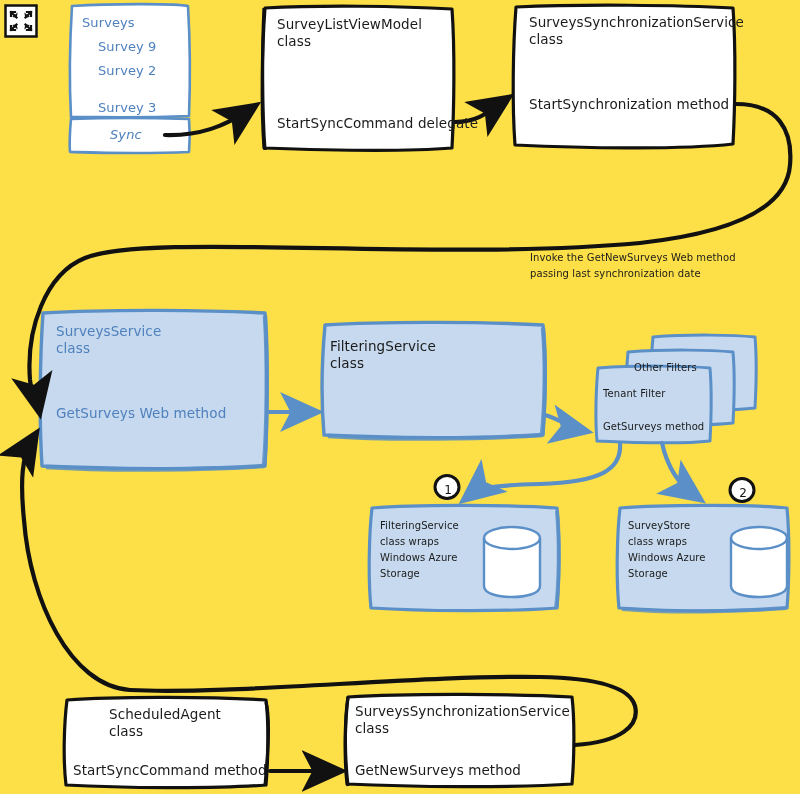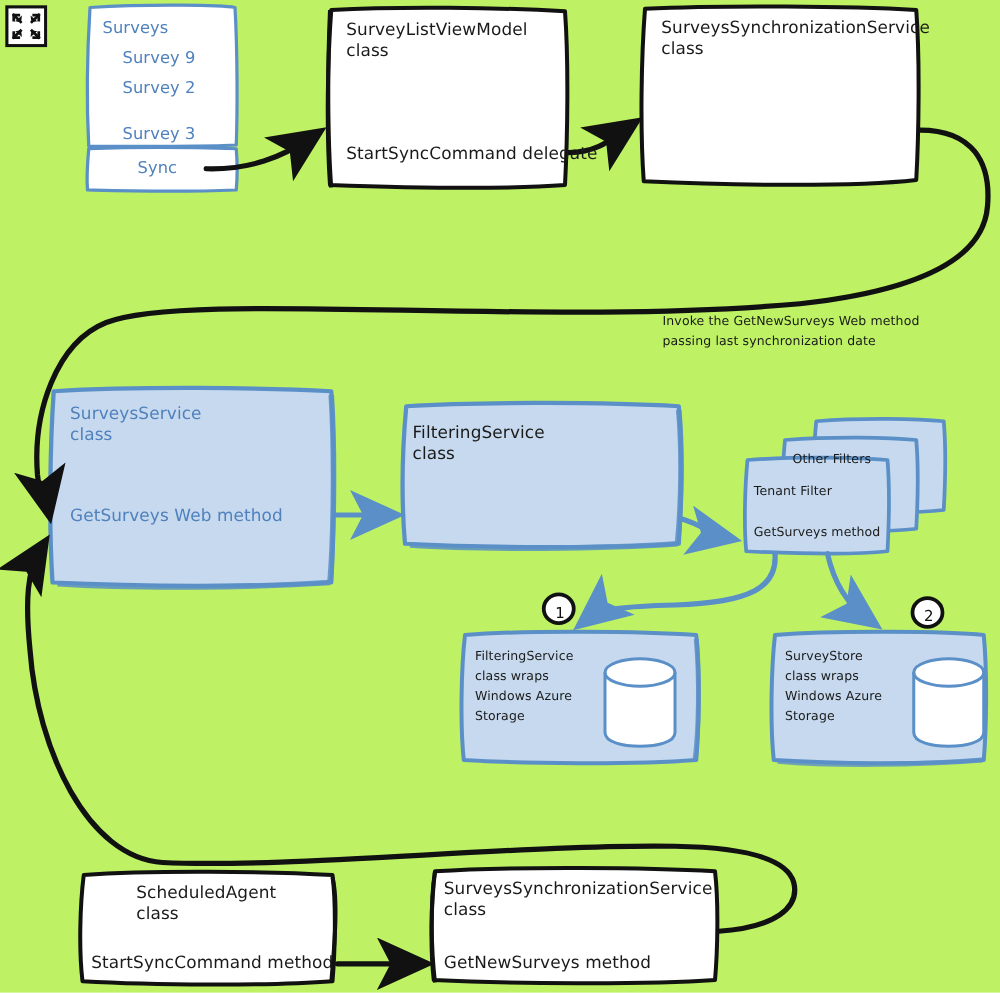--- a/index.html
+++ b/index.html
@@ -1,17 +1,17 @@
 <!DOCTYPE html>
 <html><head>
 <meta charset="utf-8">
 <style>
   html,body{margin:0;padding:0;background:#ffffff;}
   body{width:800px;height:794px;overflow:hidden;font-family:"DejaVu Sans",sans-serif;}
-  #stage{position:relative;width:800px;height:794px;background:#bef264;}
+  #stage{position:relative;width:800px;height:794px;background:#fde047;}
   svg.layer{position:absolute;left:0;top:0;width:800px;height:794px;}
   .node-text{position:absolute;pointer-events:none;}
   .txt{font-family:"DejaVu Sans",sans-serif;font-size:13.5px;line-height:17px;color:#1a1a1a;white-space:pre;letter-spacing:.1px;}
   .txt.blue{color:#4f81bd;}
   .txt.small{font-size:10px;line-height:16px;}
   .txt.phone{font-size:13px;line-height:18px;color:#4f81bd;}
   .badge-num{font-family:"DejaVu Sans",sans-serif;font-size:12px;color:#111;}
   .fsicon{position:absolute;left:4px;top:4px;width:34px;height:34px;}
 </style>
 </head>
@@ -150,35 +150,38 @@
   </div>
   <div class="node-text" style="left:98px;top:38px;">
     <div class="txt phone">Survey 9</div>
   </div>
   <div class="node-text" style="left:98px;top:62px;">
     <div class="txt phone">Survey 2</div>
   </div>
   <div class="node-text" style="left:98px;top:86px;margin-top:13px;">
     <div class="txt phone">Survey 3</div>
   </div>
-  <div class="node-text" style="left:110px;top:126px;">
+  <div class="node-text" style="left:110px;top:126px;font-style:italic;">
     <div class="txt phone">Sync</div>
   </div>
 
   <div class="node-text" style="left:277px;top:16px;">
     <div class="txt">SurveyListViewModel</div>
     <div class="txt">class</div>
   </div>
   <div class="node-text" style="left:277px;top:115px;">
     <div class="txt">StartSyncCommand delegate</div>
   </div>
 
   <div class="node-text" style="left:529px;top:14px;">
     <div class="txt">SurveysSynchronizationService</div>
     <div class="txt">class</div>
+  </div>
+  <div class="node-text" style="left:529px;top:96px;">
+    <div class="txt">StartSynchronization method</div>
   </div>
 
   <div class="node-text" style="left:530px;top:250px;">
     <div class="txt small">Invoke the GetNewSurveys Web method</div>
     <div class="txt small">passing last synchronization date</div>
   </div>
 
   <div class="node-text" style="left:56px;top:323px;">
     <div class="txt blue">SurveysService</div>
     <div class="txt blue">class</div>

